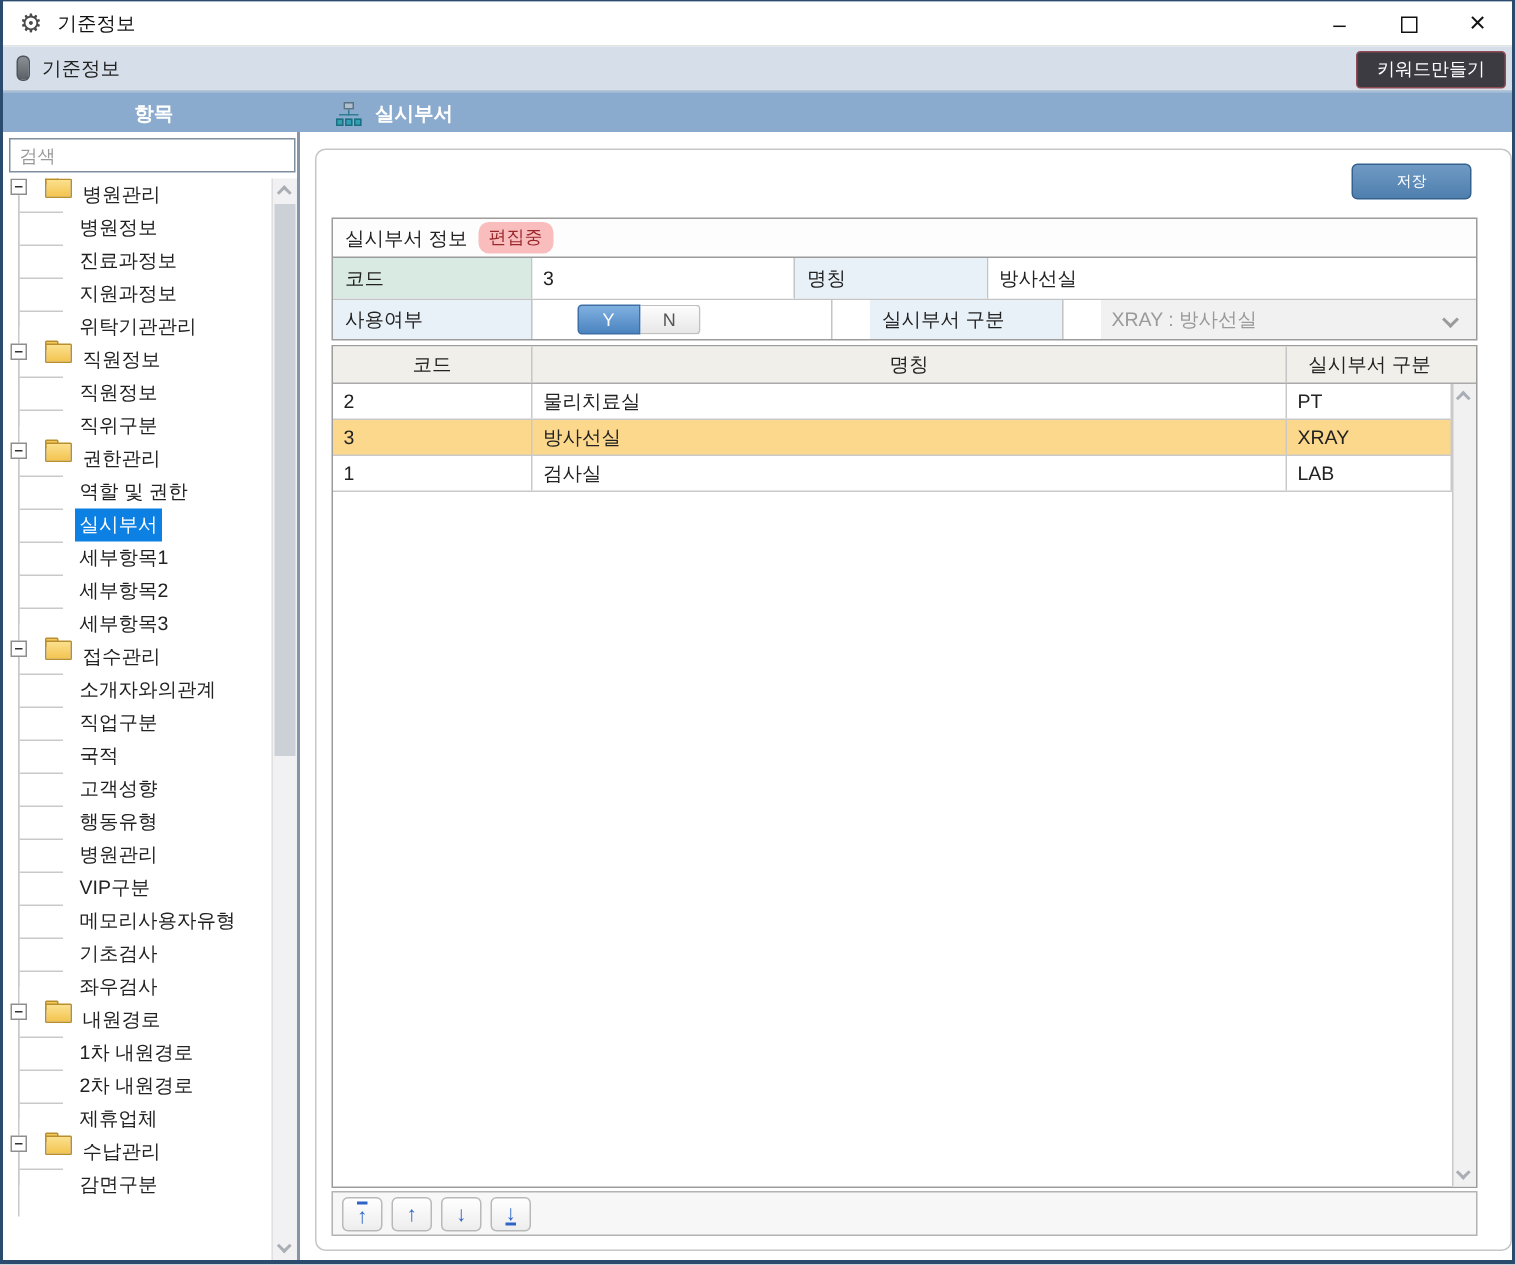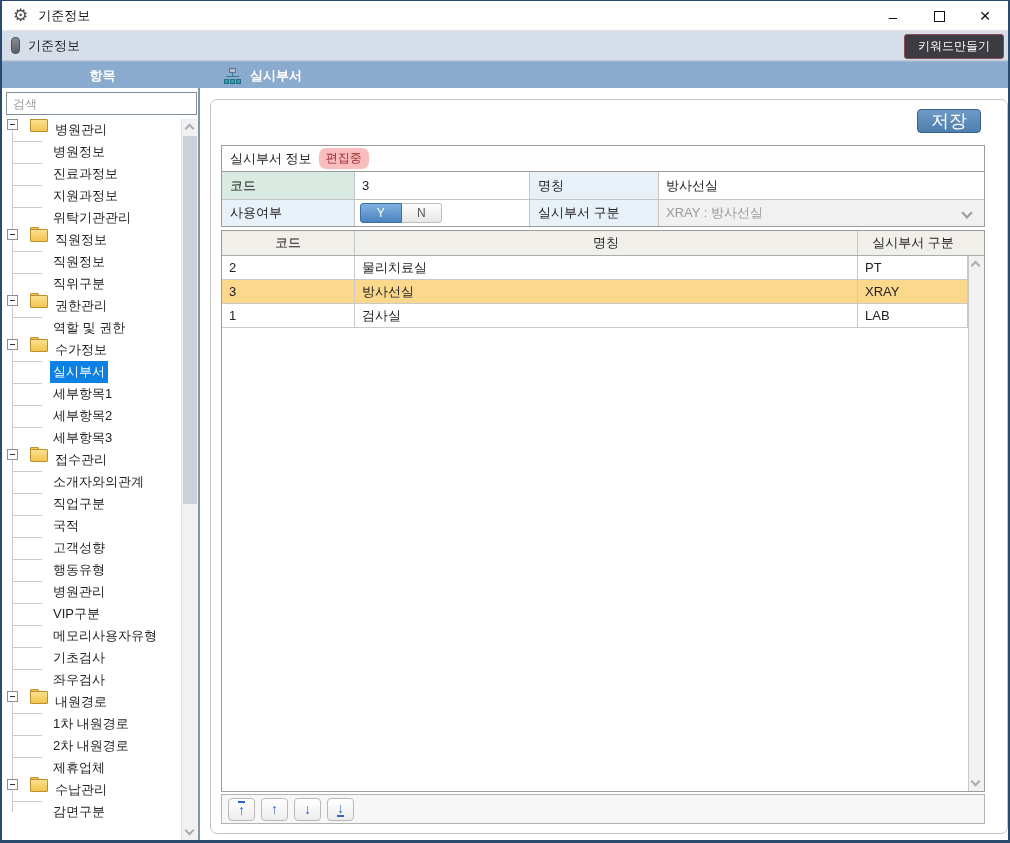--- a/index.html
+++ b/index.html
@@ -59,29 +59,29 @@
 
   
   .sb-scroll { position:absolute; right:0; top:31px; width:17px; bottom:0; background:#f1f1f3; border-left:1px solid #e0e0e0; }
   .sb-thumb { position:absolute; left:1px; right:1px; top:17px; height:368px; background:#ccd1d7; }
   .chev { position:absolute; left:4px; width:7px; height:7px; border-left:2px solid #a9aeb4; border-top:2px solid #a9aeb4; }
   .chev.up { top:6px; transform:rotate(45deg); }
   .chev.down { bottom:6px; transform:rotate(225deg); }
 
   
   .main { position:absolute; left:208px; top:98px; width:798px; height:735px; background:#fff; border:1px solid #c6c6c6; border-radius:7px; }
-  .save-btn { position:absolute; right:26px; top:9px; width:64px; height:24px; background:linear-gradient(#6f9ac4,#4f7fae);
-              border:1px solid #34618e; border-radius:4px; color:#fff; font-size:18px; display:flex; align-items:center; justify-content:center; cursor:pointer; }
+  .save-btn { position:absolute; right:26px; top:9px; width:80px; height:24px; background:linear-gradient(#6f9ac4,#4f7fae);
+              border:1px solid #34618e; border-radius:4px; color:#fff; font-size:10px; display:flex; align-items:center; justify-content:center; cursor:pointer; }
 
   
   .formbox { position:absolute; left:10px; top:45px; width:764px; background:#fff; border:1px solid #9c9c9c; }
   .form-title { height:26px; display:flex; align-items:center; padding-left:8px; border-bottom:1px solid #9c9c9c; background:#fdfdfd; }
   .badge { margin-left:7px; background:#f9bdbd; color:#99272c; font-size:12px; padding:2px 7px; border-radius:7px; }
   .frow { display:flex; height:27px; }
-  .frow + .frow { border-top:1px solid #c4c4c4; }
+  .frow + .frow { border-top:1px solid #c4c4c4;gap:25px; }
   .fcell { display:flex; align-items:center; padding-left:8px; border-right:1px solid #c4c4c4; overflow:hidden; }
   .flabel { width:133px; flex:none; background:#e9f1f8; }
   .flabel.green { background:#d8eae1; }
   .fval1 { width:175px; flex:none; background:#fff; padding-left:7px; }
   .flabel2 { width:129px; flex:none; background:#e9f1f8; }
   .fval2 { flex:1; border-right:none; padding-left:7px; background:#fff; }
 
   .toggle { display:flex; width:82px; height:20px; margin-left:-2px; }
   .tg { flex:1; display:flex; align-items:center; justify-content:center; font-size:12px; }
   .tg-y { background:linear-gradient(#7fb0e0,#4c84c0); color:#fff; border:1px solid #3e6ea6; border-radius:3px 0 0 3px; }
@@ -203,25 +203,20 @@
             <span class="tree-label">권한관리</span>
           </div>
           <div class="group-kids">
             <div class="tree-row child">
               <span class="tick"></span>
               <span class="tree-label">역할 및 권한</span>
             </div>
           </div>
         </div>
         <div class="group-block">
-          <div class="tree-row group">
-            <span class="expander"></span>
-            <span class="folder"></span>
-            <span class="tree-label">수가정보</span>
-          </div>
           <div class="group-kids">
             <div class="tree-row child">
               <span class="tick"></span>
               <span class="tree-label selected">실시부서</span>
             </div>
             <div class="tree-row child">
               <span class="tick"></span>
               <span class="tree-label">세부항목1</span>
             </div>
             <div class="tree-row child">

